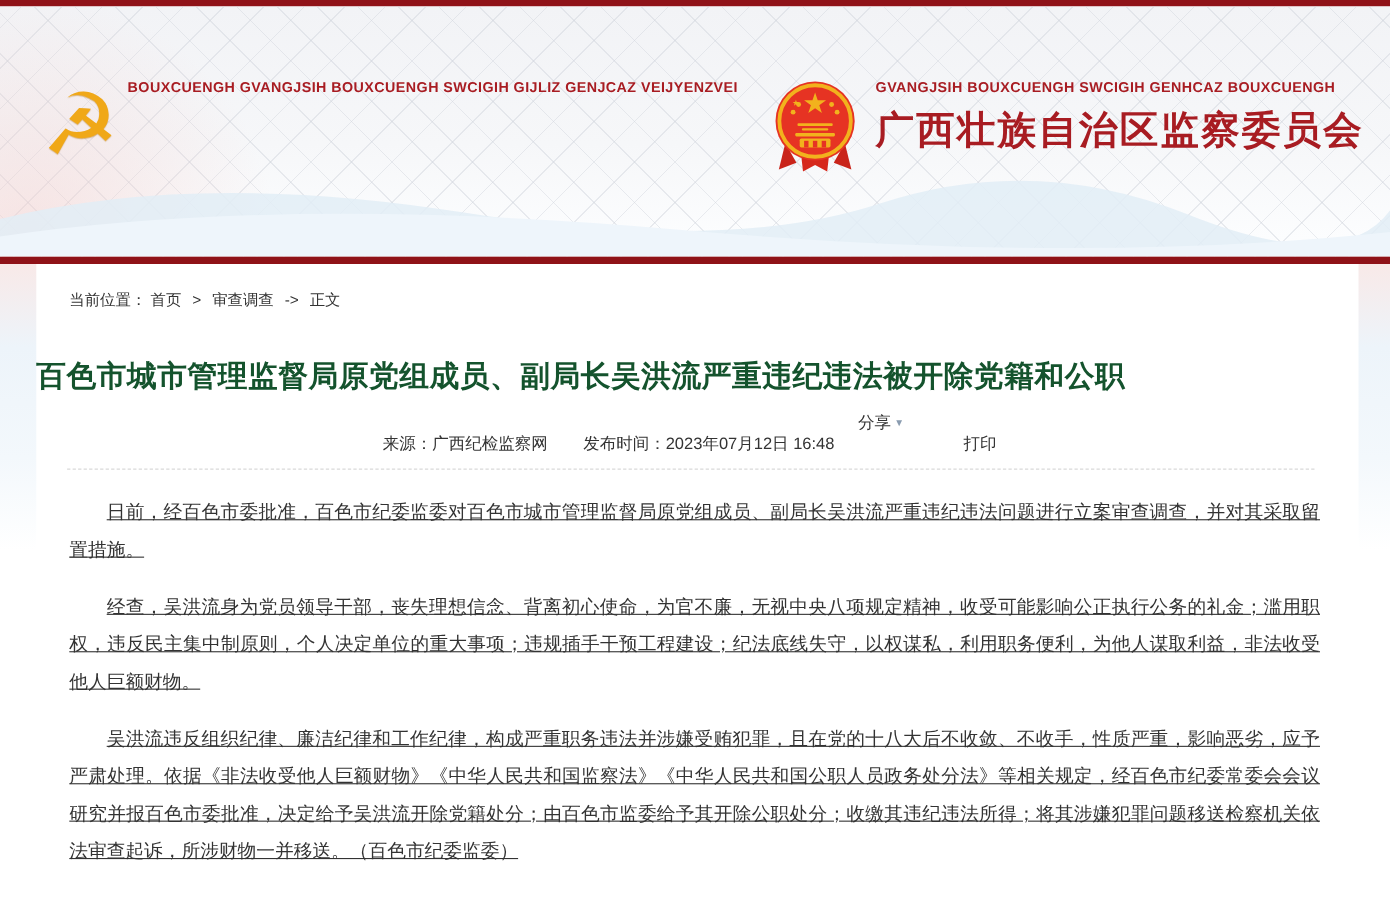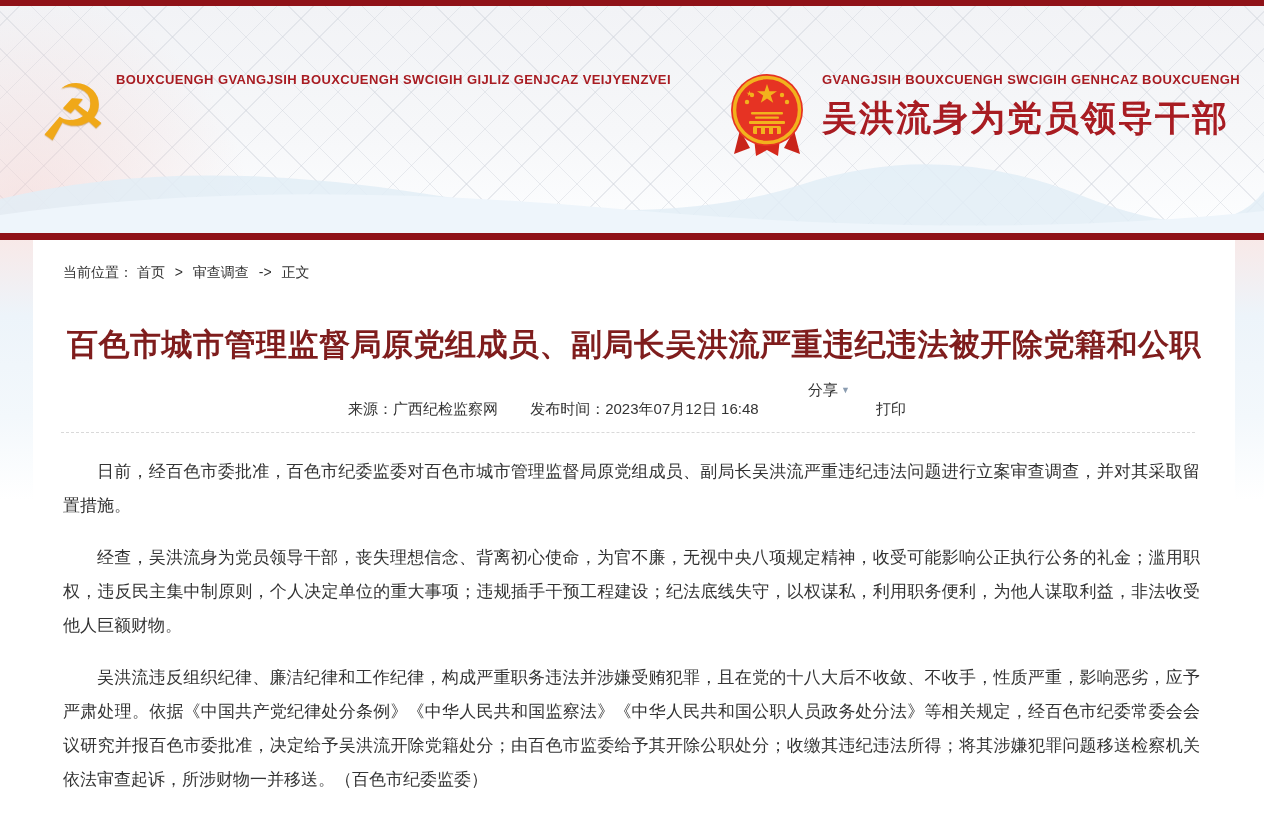--- a/index.html
+++ b/index.html
@@ -79,51 +79,52 @@
   .breadcrumb {
     padding: 24px 0 0 30px;
     font-size: 14px;
     color: #333;
   }
   .breadcrumb a { color: #333; text-decoration: none; cursor: pointer; }
   .breadcrumb .sep { margin: 0 6px; color: #333; }
 
   .article-title {
     margin-top: 42px;
-    text-align: center;
-    font-size: 31px;
+    text-align: left;
+    font-size: 27px;
     font-weight: bold;
-    color: #7f1d1d;
+    color: #14532d;
     letter-spacing: 0.5px;
   }
 
   .meta { position: relative; height: 48px; margin-top: 12px; font-size: 15px; color: #333; }
   .meta-info { position: absolute; left: 315px; top: 22px; white-space: nowrap; }
   .meta-info .time-group { margin-left: 28px; margin-top: 28px; }
   .share-widget {
-    position: absolute; left: 775px; top: 3px;
+    position: absolute; left: 747px; top: 3px;
     color: #333; cursor: pointer; white-space: nowrap;
   }
   .share-caret { font-size: 9px; color: #8a9cb0; margin-left: 3px; vertical-align: 2px; }
   .print-btn { position: absolute; left: 843px; top: 22px; color: #333; cursor: pointer; }
 
   .dashed-sep {
     margin: 6px 40px 0 28px;
     border-bottom: 1px dashed #d9d9d9;
     height: 0;
   }
 
   .article-body { padding: 2px 35px 0 30px; }
   .article-body p {
     font-size: 17px;
     line-height: 34px;
     color: #333;
     text-indent: 2em;
     text-align: justify;
     margin-top: 18px;
+    text-decoration: underline;
   }
   .article-body p:first-child { margin-top: 20px; }
 </style>
 </head>
 <body>
 
 <div class="top-bar"></div>
 
 <div class="site-header">
   <svg class="hills" viewBox="0 0 1264 96" preserveAspectRatio="none" aria-hidden="true">
@@ -155,21 +156,21 @@
         <rect x="25" y="40" width="32" height="2.6" rx="1" fill="#f2b21d"></rect>
         <rect x="29" y="44.5" width="24" height="2.2" rx="1" fill="#f2b21d"></rect>
         <rect x="23" y="49" width="36" height="3" rx="1" fill="#f2b21d"></rect>
         <rect x="27" y="54" width="28" height="8" rx="1.5" fill="#f2b21d"></rect>
         <rect x="31" y="56" width="4" height="6" fill="#e63323"></rect>
         <rect x="39" y="56" width="4" height="6" fill="#e63323"></rect>
         <rect x="47" y="56" width="4" height="6" fill="#e63323"></rect>
       </svg>
       <div class="org-text">
         <div class="org-latin">GVANGJSIH BOUXCUENGH SWCIGIH GENHCAZ BOUXCUENGH</div>
-        <div class="org-cn">吴洪流身为党员领导干部</div>
+        <div class="org-cn">广西壮族自治区监察委员会</div>
       </div>
     </div>
   </div>
 </div>
 
 <div class="divider-bar"></div>
 
 <div class="page-lower">
   <div class="container">
 
@@ -193,17 +194,17 @@
         <span>分享</span><span class="share-caret">▼</span>
       </div>
       <div class="print-btn">打印</div>
     </div>
 
     <div class="dashed-sep"></div>
 
     <div class="article-body">
       <p>日前，经百色市委批准，百色市纪委监委对百色市城市管理监督局原党组成员、副局长吴洪流严重违纪违法问题进行立案审查调查，并对其采取留置措施。</p>
       <p>经查，吴洪流身为党员领导干部，丧失理想信念、背离初心使命，为官不廉，无视中央八项规定精神，收受可能影响公正执行公务的礼金；滥用职权，违反民主集中制原则，个人决定单位的重大事项；违规插手干预工程建设；纪法底线失守，以权谋私，利用职务便利，为他人谋取利益，非法收受他人巨额财物。</p>
-      <p>吴洪流违反组织纪律、廉洁纪律和工作纪律，构成严重职务违法并涉嫌受贿犯罪，且在党的十八大后不收敛、不收手，性质严重，影响恶劣，应予严肃处理。依据《中国共产党纪律处分条例》《中华人民共和国监察法》《中华人民共和国公职人员政务处分法》等相关规定，经百色市纪委常委会会议研究并报百色市委批准，决定给予吴洪流开除党籍处分；由百色市监委给予其开除公职处分；收缴其违纪违法所得；将其涉嫌犯罪问题移送检察机关依法审查起诉，所涉财物一并移送。（百色市纪委监委）</p>
+      <p>吴洪流违反组织纪律、廉洁纪律和工作纪律，构成严重职务违法并涉嫌受贿犯罪，且在党的十八大后不收敛、不收手，性质严重，影响恶劣，应予严肃处理。依据《非法收受他人巨额财物》《中华人民共和国监察法》《中华人民共和国公职人员政务处分法》等相关规定，经百色市纪委常委会会议研究并报百色市委批准，决定给予吴洪流开除党籍处分；由百色市监委给予其开除公职处分；收缴其违纪违法所得；将其涉嫌犯罪问题移送检察机关依法审查起诉，所涉财物一并移送。（百色市纪委监委）</p>
     </div>
 
   </div>
 </div>
 
 </body></html>

